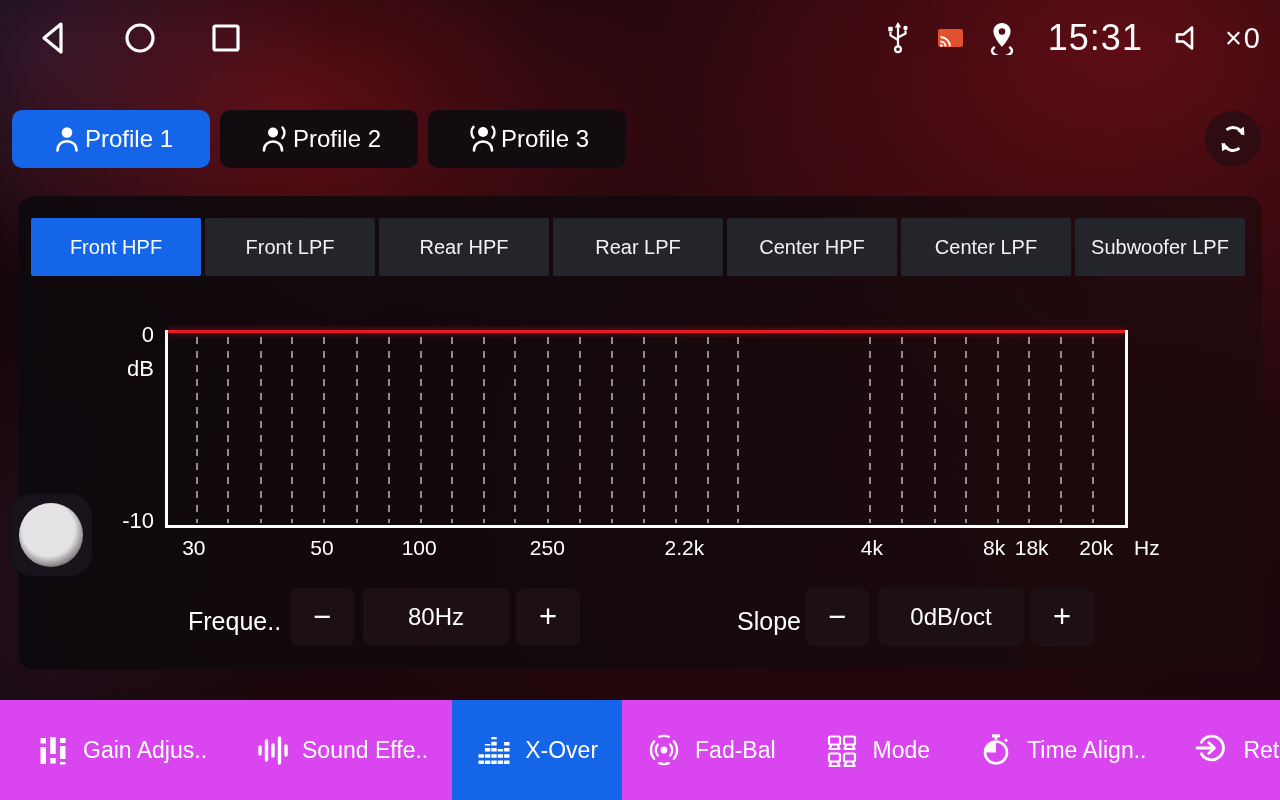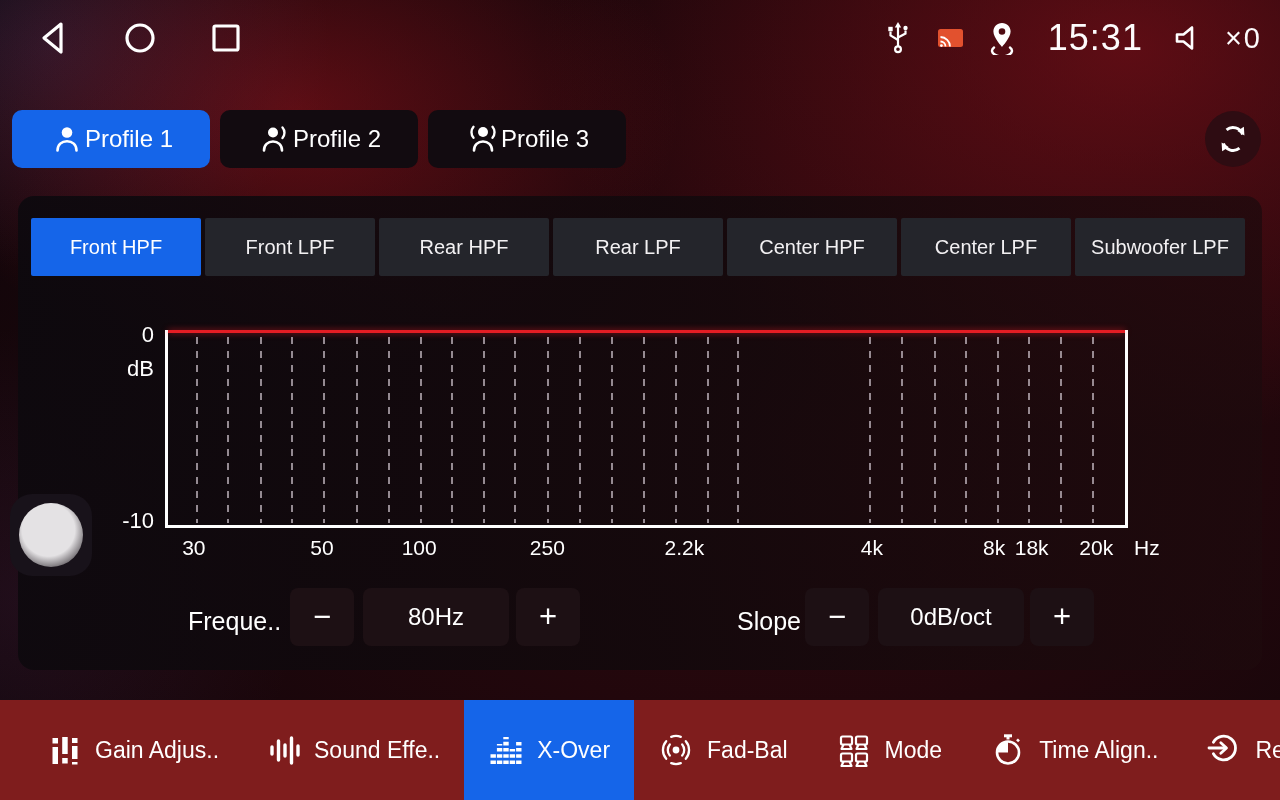--- a/index.html
+++ b/index.html
@@ -63,22 +63,22 @@
   
   .ctrl-label{position:absolute;top:396px;height:58px;line-height:58px;font-size:25px;color:#fff;white-space:nowrap;}
   .ctrl-btn,.ctrl-value{position:absolute;top:392px;height:58px;border:none;border-radius:8px;
     background:#1d1014;color:#fff;font-family:inherit;display:flex;align-items:center;justify-content:center;}
   .ctrl-btn{width:64px;font-size:31px;font-weight:300;cursor:pointer;}
   .ctrl-value{width:146px;font-size:24px;}
   #freq-label{left:170px;} #freq-minus{left:272px;} #freq-value{left:345px;} #freq-plus{left:498px;}
   #slope-label{left:719px;} #slope-minus{left:787px;} #slope-value{left:860px;} #slope-plus{left:1012px;}
 
   
-  .bottom-nav{position:absolute;left:0;right:0;bottom:0;height:100px;background:#7f1d1d;
-    display:flex;align-items:center;justify-content:space-between;padding:0 26px 0 24px;box-sizing:border-box;}
+  .bottom-nav{position:absolute;left:0;right:0;bottom:0;height:100px;background:#d946ef;
+    display:flex;align-items:center;justify-content:space-between;padding:0 26px 0 12px;box-sizing:border-box;}
   .nav-item{display:flex;align-items:center;gap:13px;height:100px;padding:0 24px;color:#fff;font-size:23px;
     background:none;border:none;cursor:pointer;font-family:inherit;white-space:nowrap;}
   .nav-item.active{background:#1565e9;}
 </style>
 </head>
 <body>
 
 <div class="status-bar">
   <div class="nav-left">
     <button class="nav-btn"><span class="icon"><svg width="40" height="40" viewBox="0 0 40 40">

